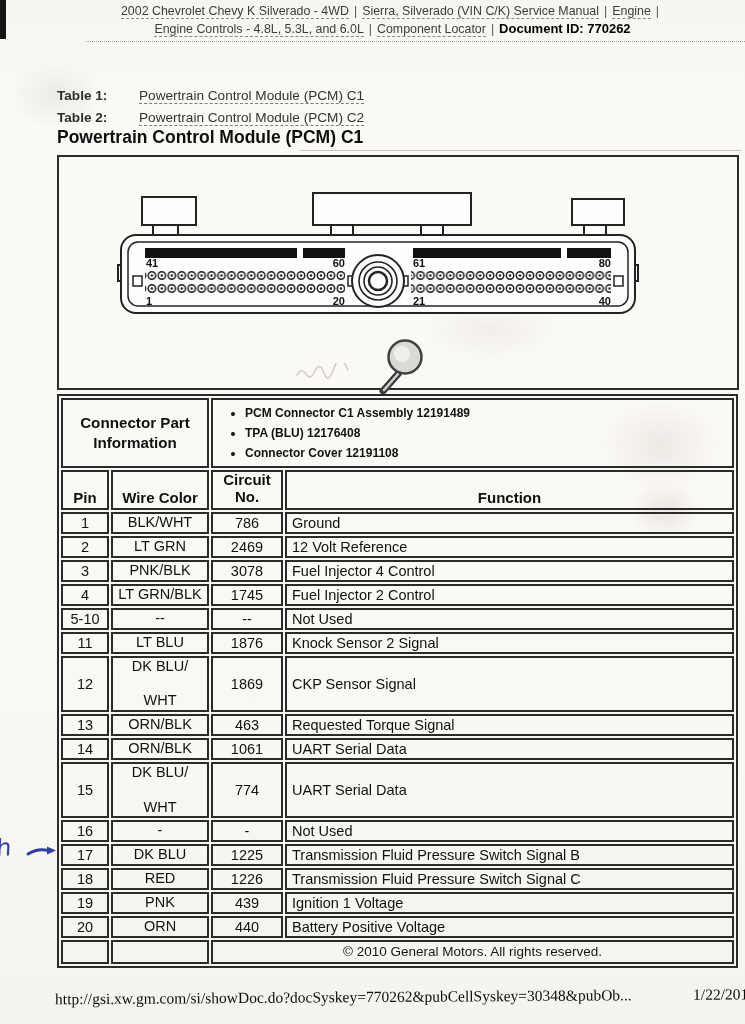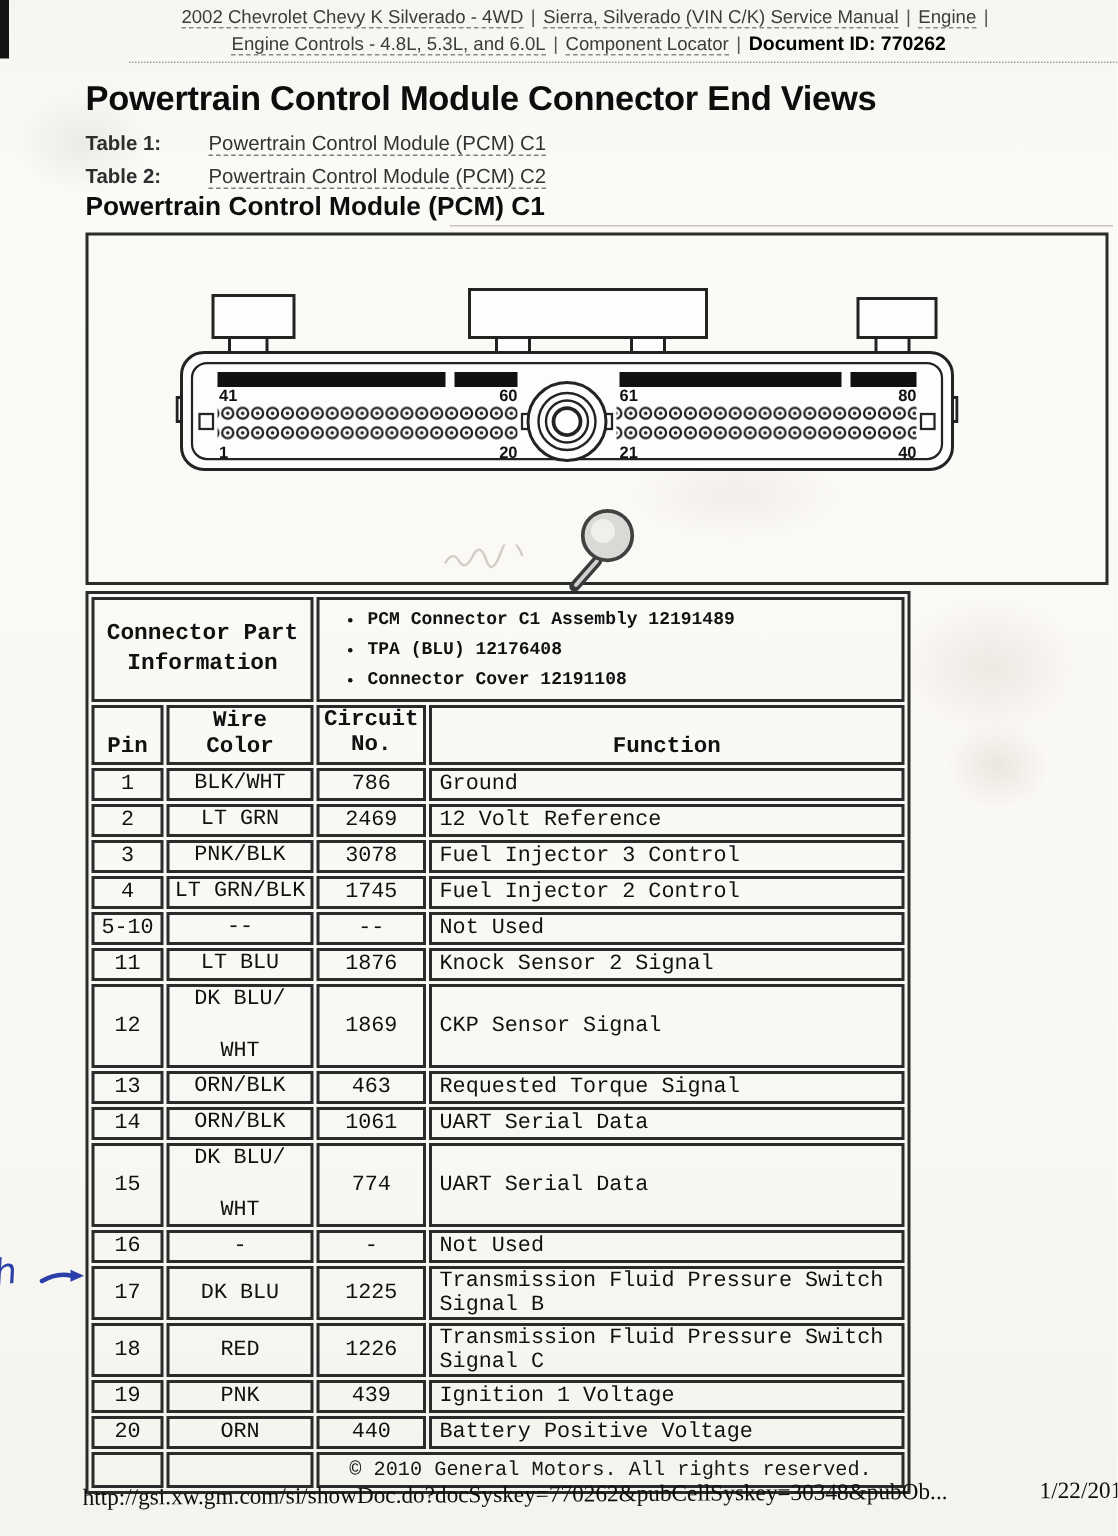--- a/index.html
+++ b/index.html
@@ -32,23 +32,23 @@
   .heading-line{position:absolute;top:150px;left:300px;right:3px;border-top:1px solid #c9c6bf;}
 
   
   .diagram-box{position:absolute;left:57px;top:155px;width:678px;height:231px;
                border:2px solid #2b2b2b;background:transparent;}
   .connector-svg{position:absolute;left:58px;top:34px;}
   .magnifier{position:absolute;left:316px;top:180px;}
   .scribble{position:absolute;left:236px;top:206px;opacity:.55;}
 
   
-  table.pin-table{position:absolute;left:57px;top:394px;width:550px;
+  table.pin-table{position:absolute;left:57px;top:394px;width:681px;
       border-collapse:separate;border-spacing:2px;border:2px solid #2b2b2b;
-      font-size:14.5px;color:#111;font-family:Liberation Mono, monospace;}
+      font-size:14.5px;color:#111;}
   .pin-table td,.pin-table th{border:2px solid #2b2b2b;padding:0 3px;background:transparent;}
   .pin-table th{font-size:15px;font-weight:bold;vertical-align:bottom;padding-bottom:2px;height:32px;}
   td.c-pin,td.c-circ,td.c-wire{text-align:center;height:18px;}
   td.c-wire{white-space:pre-line;line-height:1.2;}
   th.c-circ{white-space:pre-line;line-height:1.12;}
   td.c-func{text-align:left;padding-left:5px;height:18px;}
   tr.tall td{height:52px;}
   td.info-cell{height:66px;text-align:center;font-weight:bold;font-size:15.2px;line-height:1.3;}
   td.bullets-cell{padding-left:8px;}
   .bullets-cell ul{margin:4px 0 4px 24px;padding:0;}
@@ -81,21 +81,20 @@
   <div class="crumbs">
     <div>
       <a>2002 Chevrolet Chevy K Silverado - 4WD</a><span class="crumb-sep">|</span><a>Sierra, Silverado (VIN C/K) Service Manual</a><span class="crumb-sep">|</span><a>Engine</a><span class="crumb-sep">|</span>
     </div>
     <div>
       <a>Engine Controls - 4.8L, 5.3L, and 6.0L</a><span class="crumb-sep">|</span><a>Component Locator</a><span class="crumb-sep">|</span><span class="doc-id">Document ID: 770262</span>
     </div>
   </div>
   <div class="dotted-rule"></div>
 
-  <h1 class="page-title">Powertrain Control Module Connector End Views</h1>
 
   <div class="toc">
     <div class="toc-row">
       <span class="toc-label">Table 1:</span><a>Powertrain Control Module (PCM) C1</a>
     </div>
     <div class="toc-row">
       <span class="toc-label">Table 2:</span><a>Powertrain Control Module (PCM) C2</a>
     </div>
   </div>
 
@@ -203,21 +202,21 @@
       <tr>
           <td class="c-pin">2</td>
           <td class="c-wire">LT GRN</td>
           <td class="c-circ">2469</td>
           <td class="c-func">12 Volt Reference</td>
         </tr>
       <tr>
           <td class="c-pin">3</td>
           <td class="c-wire">PNK/BLK</td>
           <td class="c-circ">3078</td>
-          <td class="c-func">Fuel Injector 3 Control</td>
+          <td class="c-func">Fuel Injector 4 Control</td>
         </tr>
       <tr>
           <td class="c-pin">4</td>
           <td class="c-wire">LT GRN/BLK</td>
           <td class="c-circ">1745</td>
           <td class="c-func">Fuel Injector 2 Control</td>
         </tr>
       <tr>
           <td class="c-pin">5-10</td>
           <td class="c-wire">--</td>

